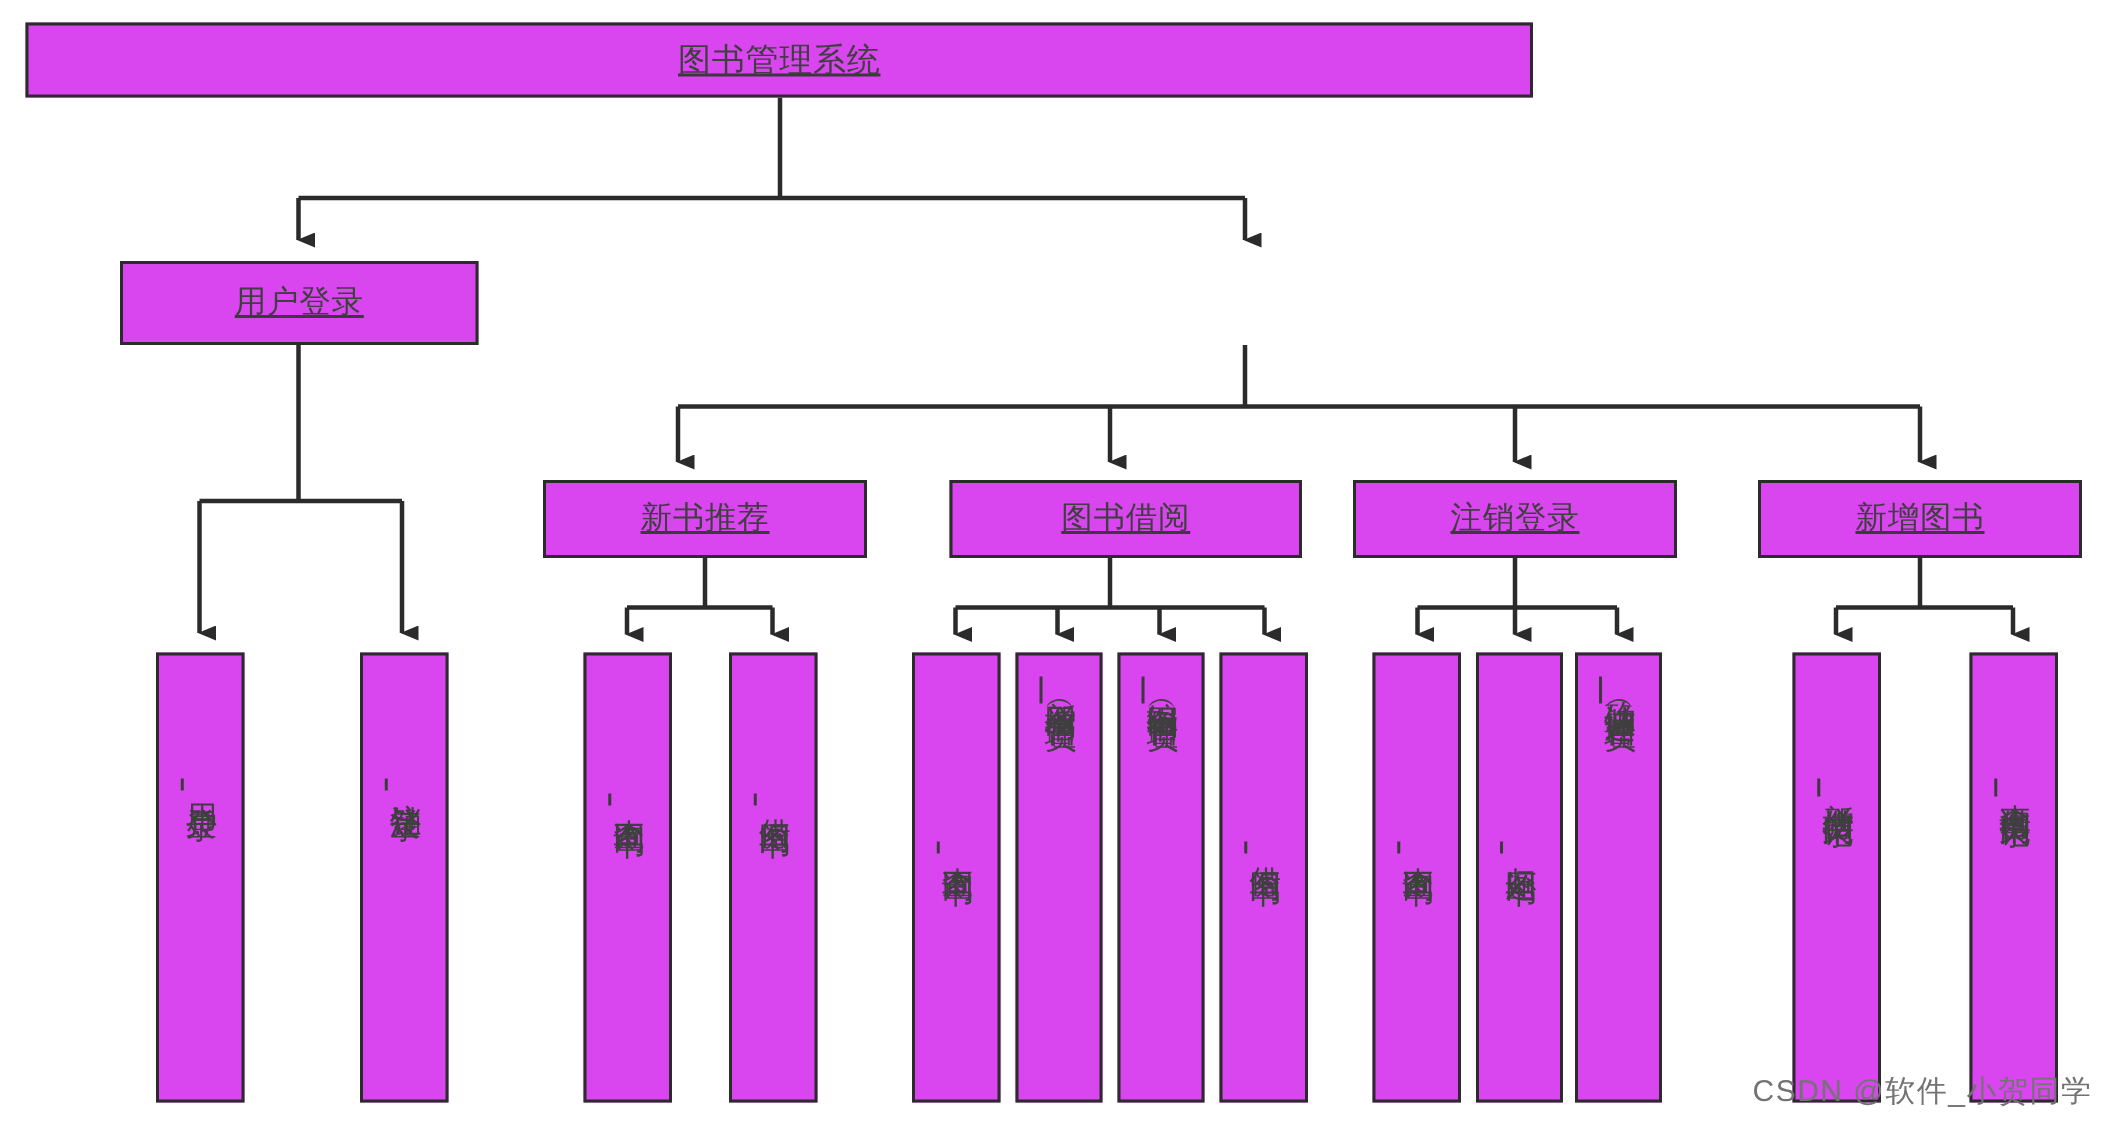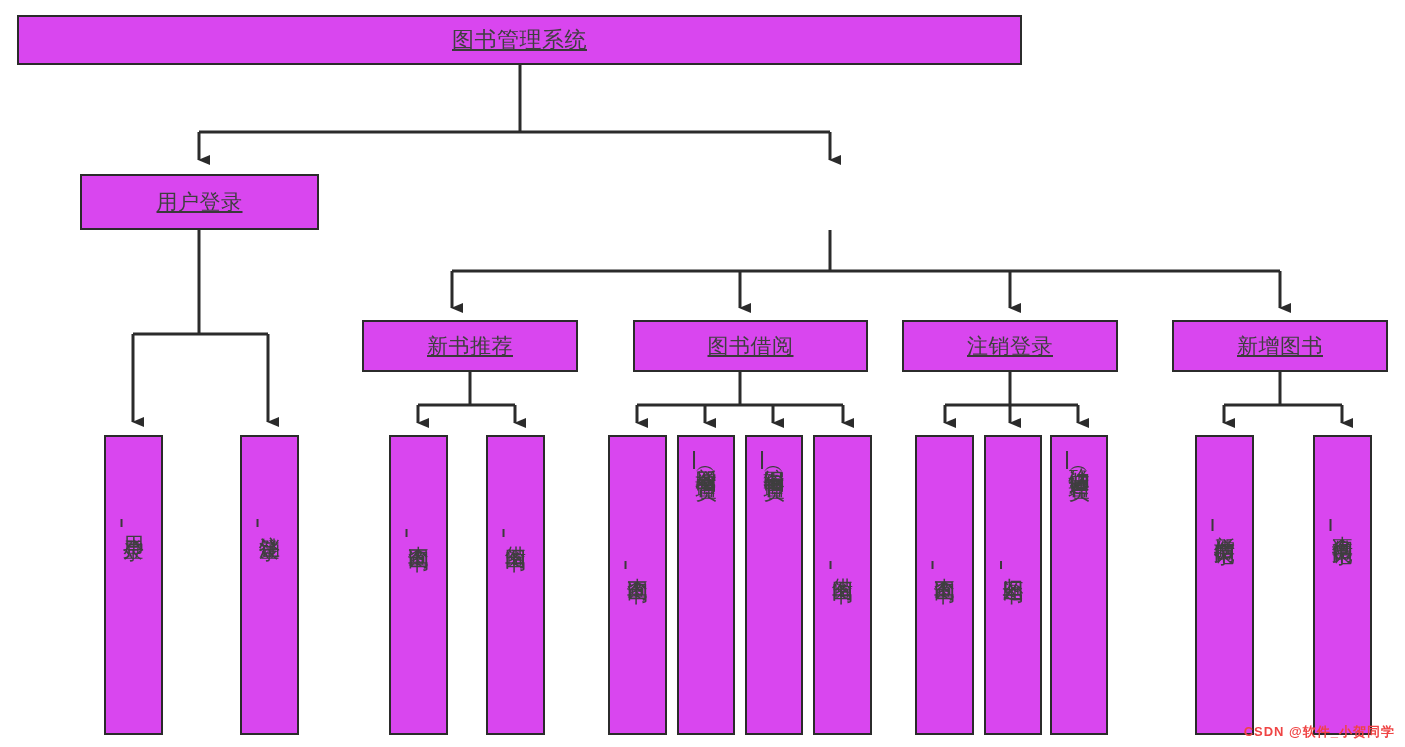--- a/index.html
+++ b/index.html
@@ -57,25 +57,24 @@
     margin-top:78px;
   }
   .node.vert.mid3 .lbl{
     margin-top:110px;
   }
 
   .watermark{
     position:absolute;
     right:10px;
     bottom:6px;
-    font-size:13px;
-    color:#ef4444;
+    font-size:20px;
+    color:#737373;
     white-space:nowrap;
     letter-spacing:1px;
-    font-weight:bold;
   }
 </style>
 </head>
 <body>
 
 <div id="canvas">
 
   <svg id="wires" viewBox="0 0 1405 747" xmlns="http://www.w3.org/2000/svg">
     <defs>
       <marker id="arw" markerWidth="10" markerHeight="12" refX="5" refY="11" orient="auto" markerUnits="userSpaceOnUse">

